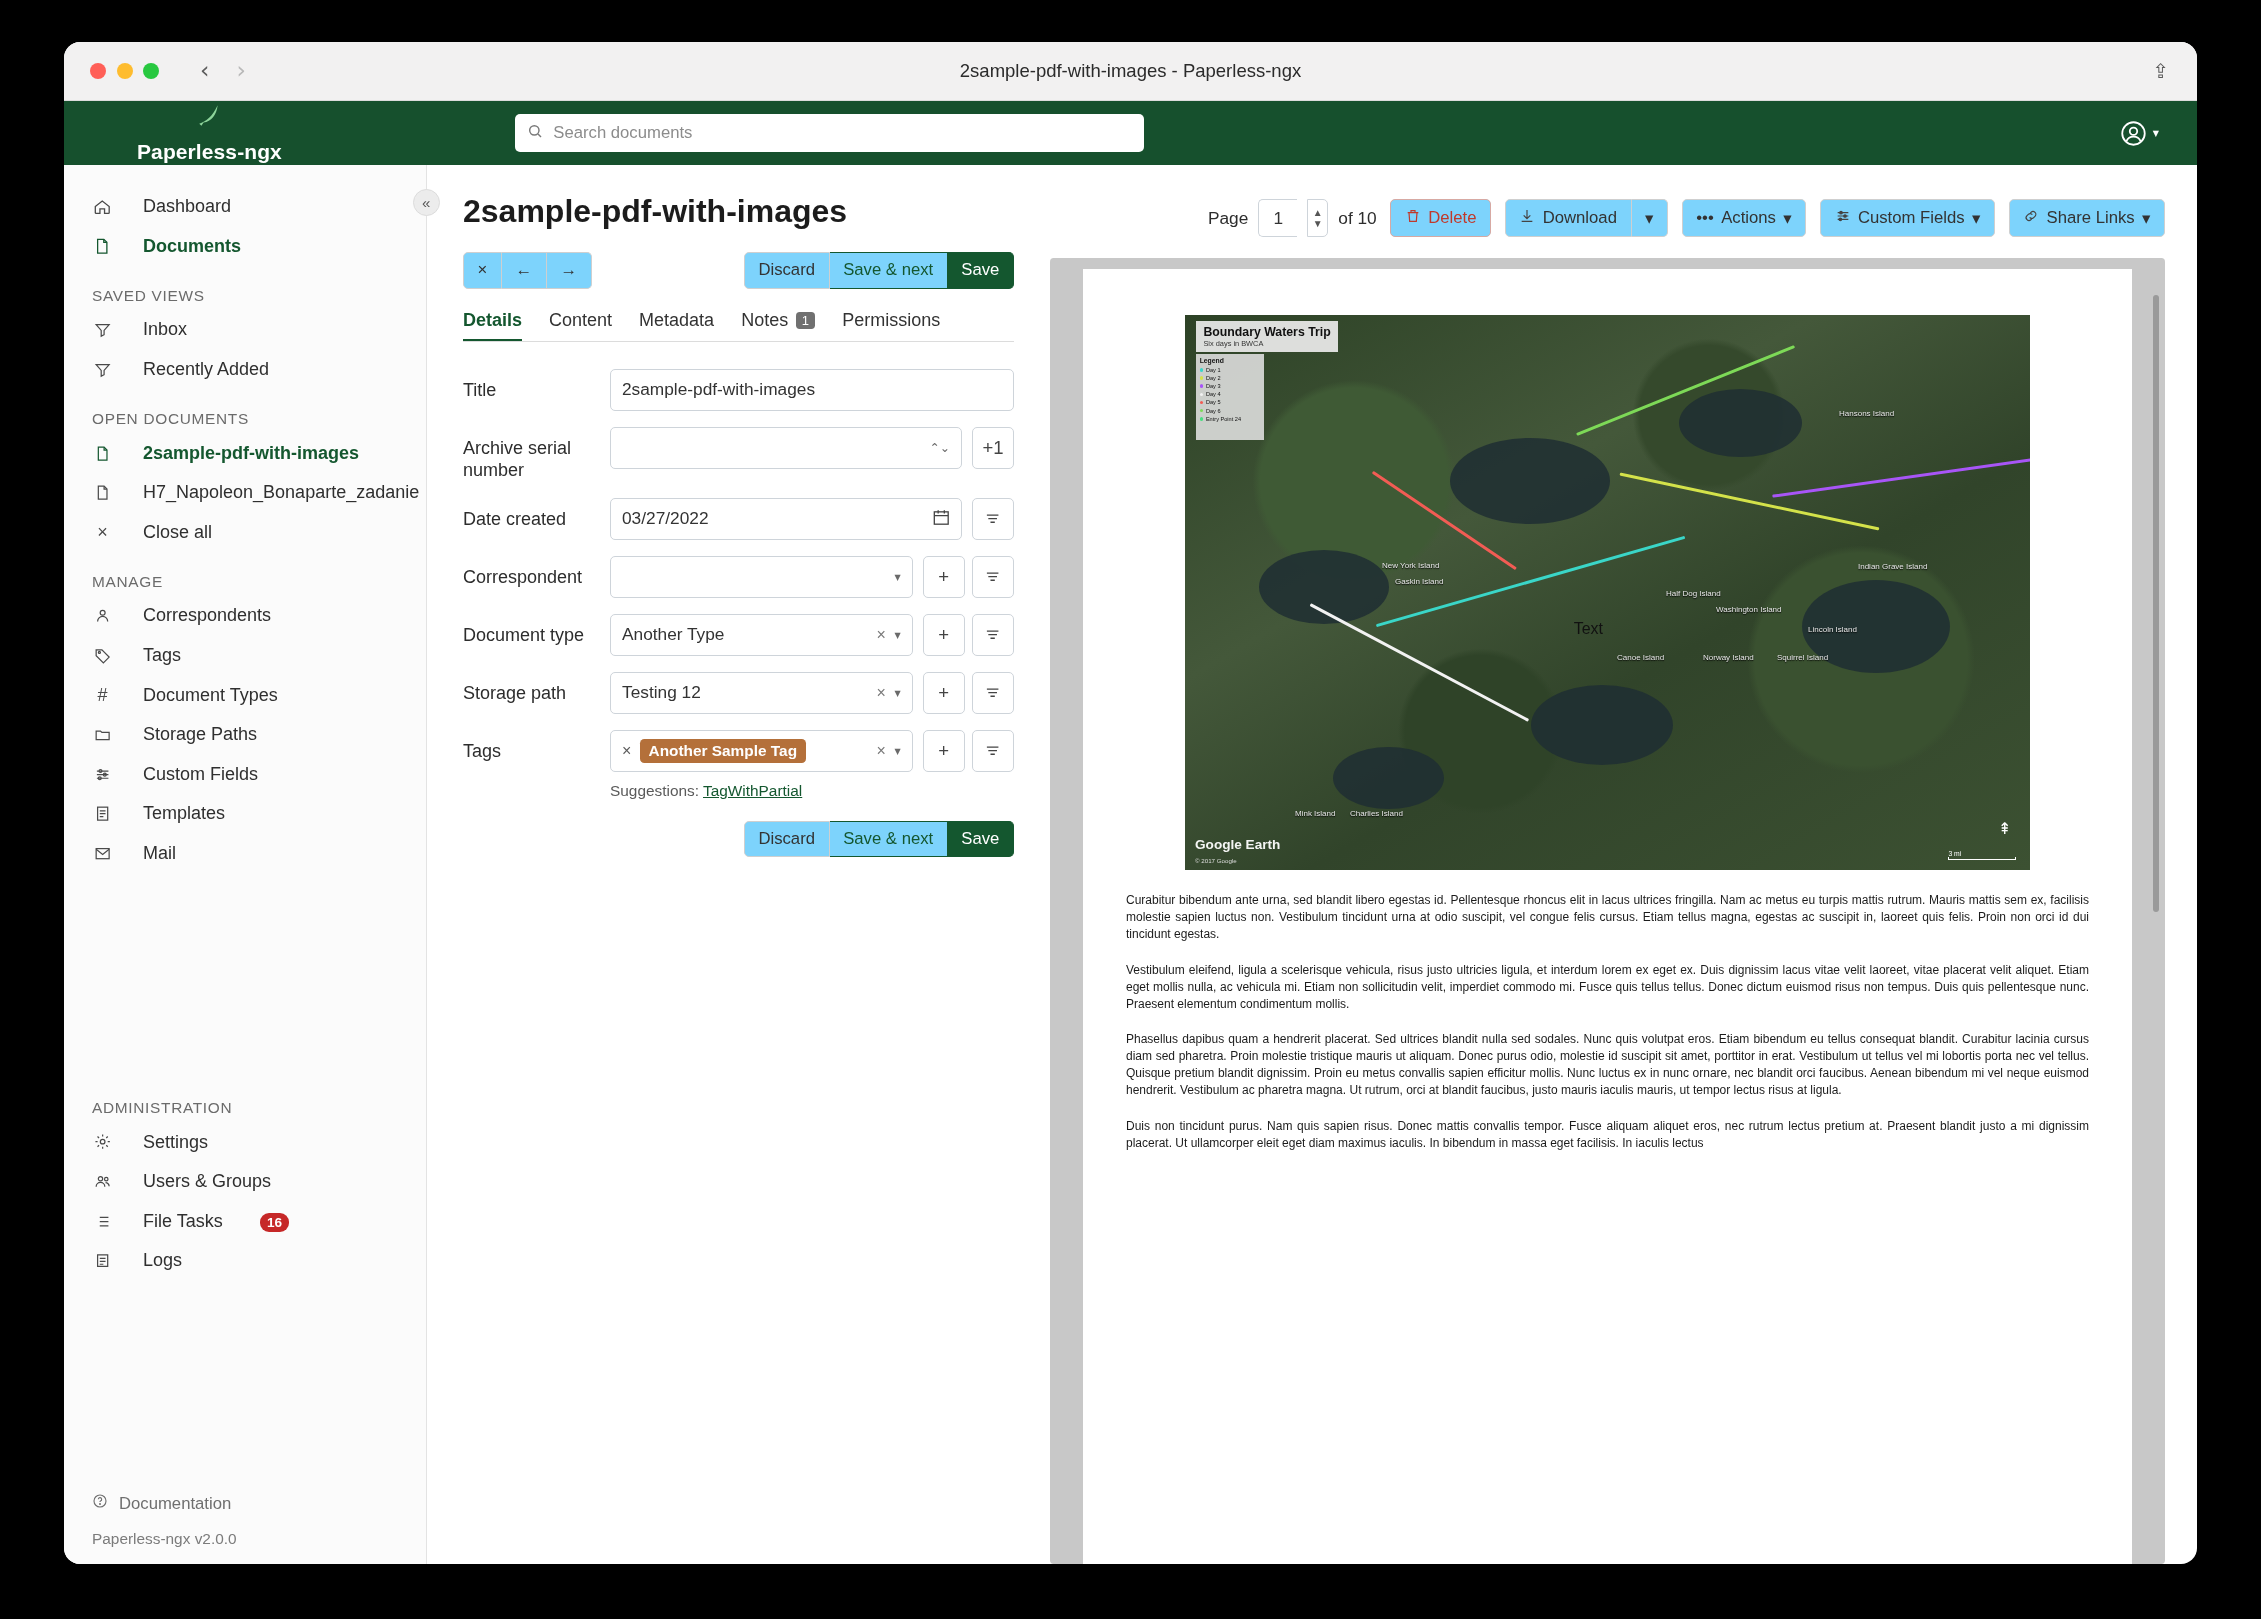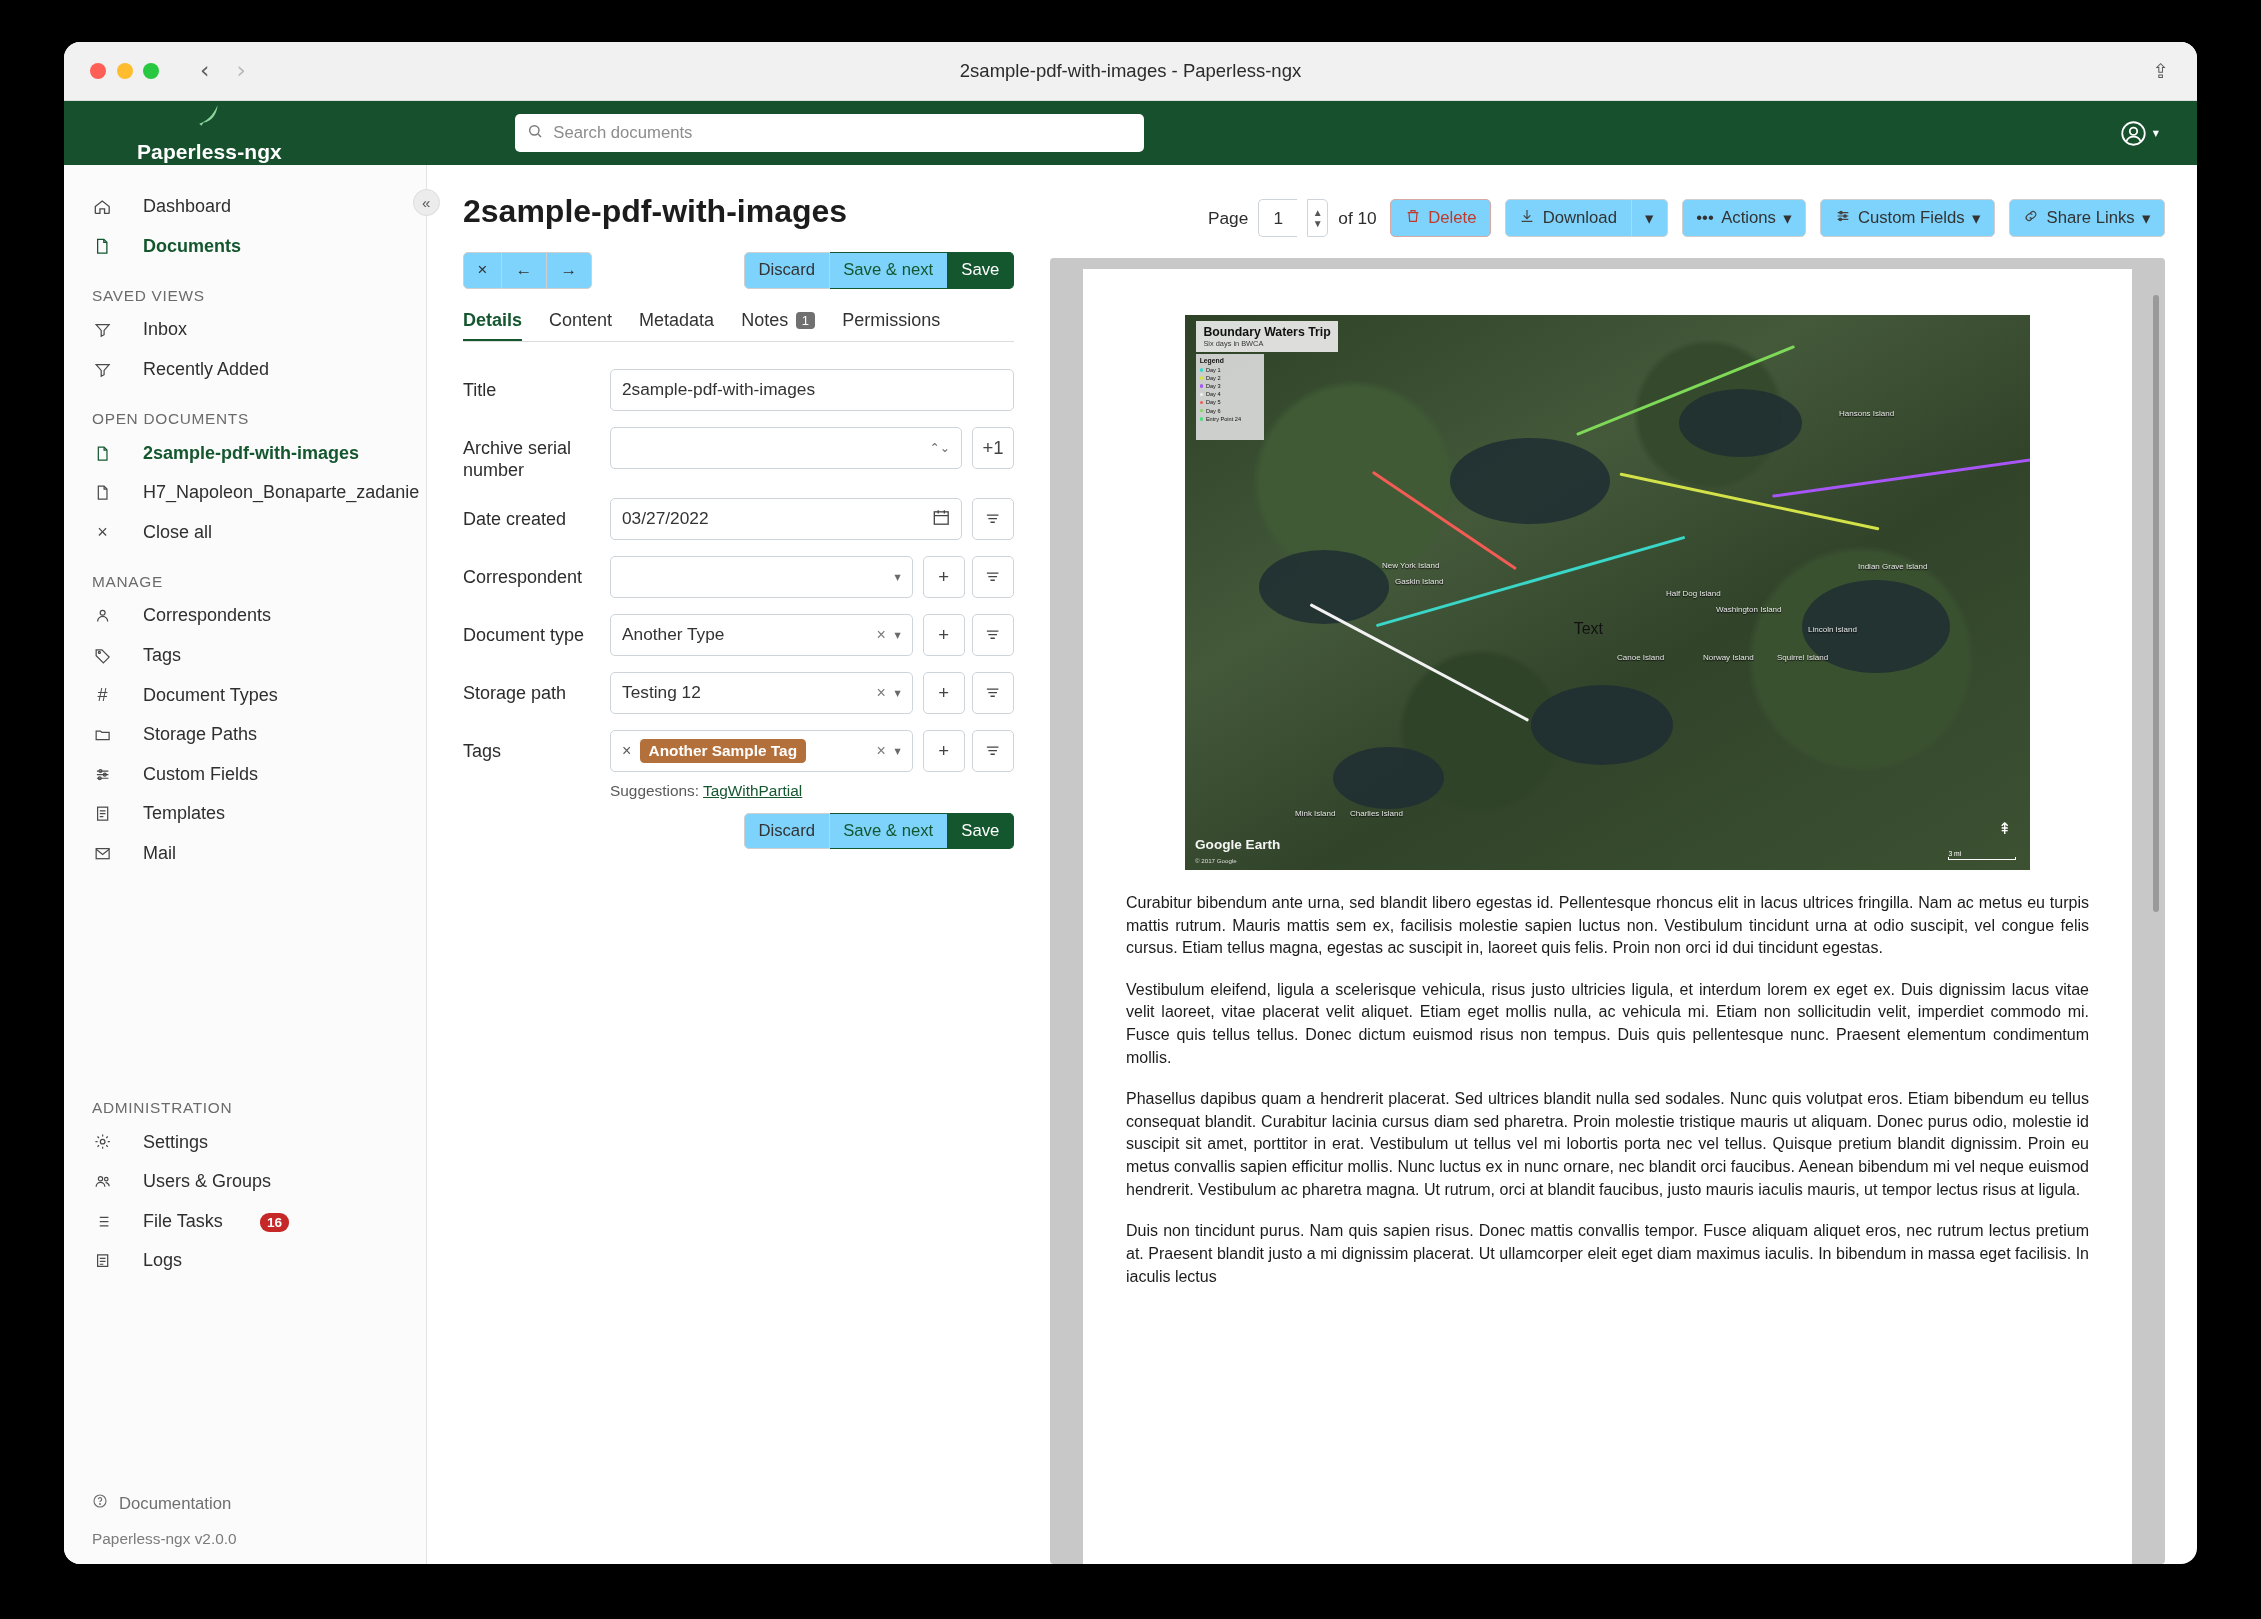--- a/index.html
+++ b/index.html
@@ -140,21 +140,21 @@
     font-size: 18.5px; color: #444; margin-left: 10px;
   }
   .sq-btn.attached { margin-left: 7.4px; }
   .chev { color: #6a6a6a; font-size: 12.3px; margin-left: auto; }
   .clear-x { color: #7a7a7a; font-size: 16px; margin-left: auto; padding-right: 8.6px; }
   .tag-chip {
     background: #b4703a; color: #fff; font-size: 15.4px; font-weight: 600;
     border-radius: 4.3px; padding: 3.1px 8.6px;
   }
   .tag-x { color: #5b5b5b; font-size: 16px; margin-right: 8.6px; }
-  .suggest { font-size: 15.4px; color: #5a5a5a; padding-left: 147px; margin-top: -6.2px; margin-bottom: 13px; }
+  .suggest { font-size: 15.4px; color: #5a5a5a; padding-left: 147px; margin-top: -6.2px; margin-bottom: 21px; }
   .suggest a { color: #14572f; text-decoration: underline; }
   .savebar { display: flex; justify-content: flex-end; }
   
   .right { flex: 1; min-width: 0; display: flex; flex-direction: column; padding: 34px 32px 0 0; }
   .right-toolbar { display: flex; align-items: center; justify-content: flex-end; gap: 13.6px; margin-bottom: 21px; }
   .page-box { display: flex; align-items: center; gap: 10px; font-size: 17.3px; color: #2d2d2d; }
   .page-input {
     width: 39px; height: 38px; border: 0.6px solid #ced4da; border-radius: 5px 0 0 5px;
     text-align: center; font-size: 17.3px; font-family: "Liberation Sans", sans-serif; color: #333;
     border-right: none;
@@ -200,21 +200,21 @@
   .map-title b { font-size: 12.3px; color: #111; }
   .map-title span { display: block; font-size: 7.4px; color: #333; }
   .map-label { position: absolute; color: #e8e8e8; font-size: 8px; text-shadow: 0 0.6px 1.2px #000; }
   .ge-logo { position: absolute; left: 10px; bottom: 18.5px; color: #fff; font-size: 13.6px; font-weight: 600; opacity: .95; }
   .ge-credit { position: absolute; left: 10px; bottom: 6.2px; color: #ddd; font-size: 6.2px; }
   .scalebar { position: absolute; right: 13.6px; bottom: 10px; color: #fff; font-size: 6.8px; }
   .scalebar div { width: 68px; height: 3.1px; border: 0.6px solid #fff; border-top: none; }
   .compass { position: absolute; right: 18.5px; bottom: 32px; color: #fff; font-size: 16px; }
   .text-overlay { position: absolute; left: 46%; top: 55%; color: #111; font-size: 16px; }
   .para {
-    font-size: 16px; line-height: 1.42; color: #1c1c1c; text-align: justify;
+    font-size: 12px; line-height: 1.42; color: #1c1c1c; text-align: justify;
     margin-bottom: 18.5px; font-family: "Liberation Sans", sans-serif;
   }
   .vscroll {
     position: absolute; right: 6.2px; top: 37px; width: 6.2px; height: 617px;
     background: #9a9a9a; border-radius: 3.1px;
   }
 </style>
 </head>
 <body>
 

